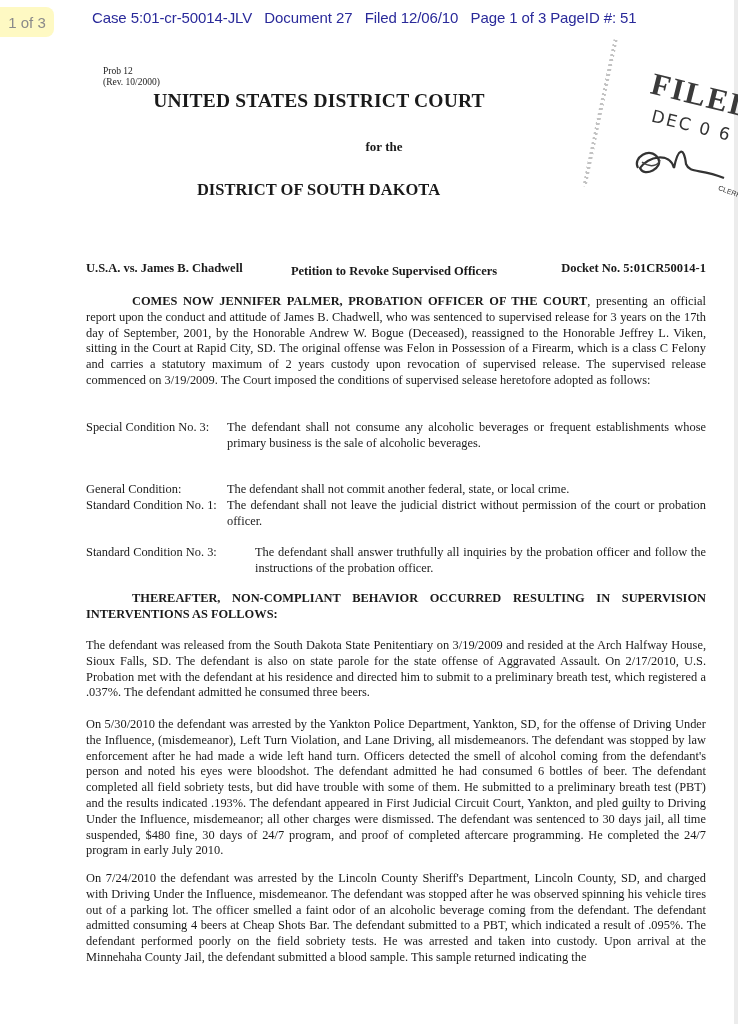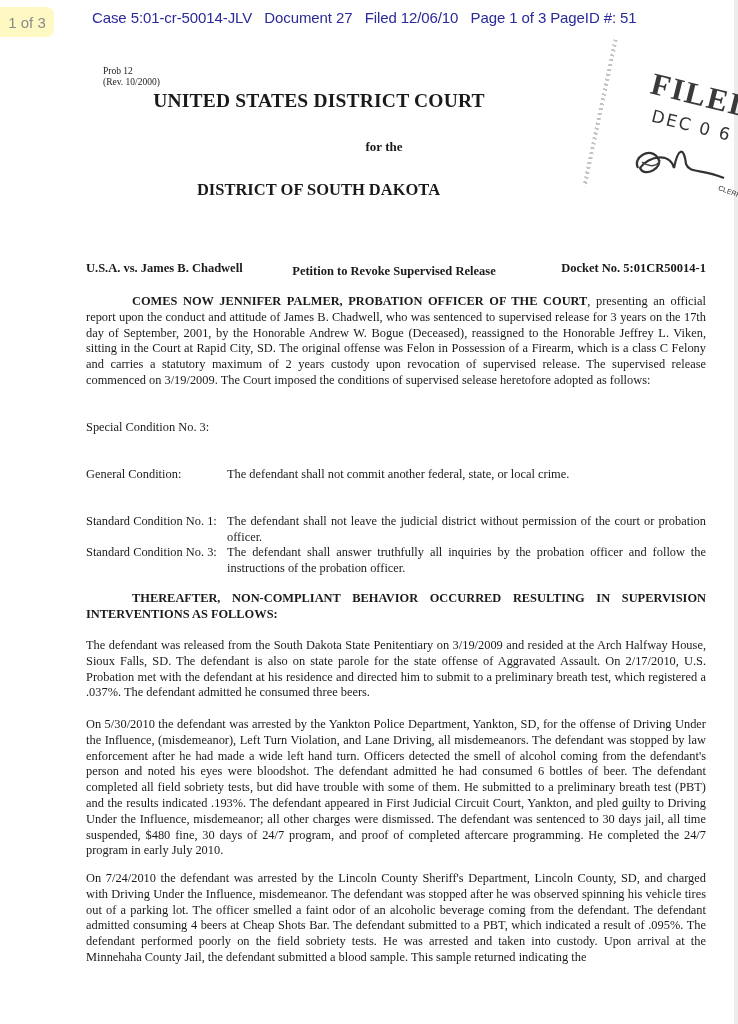--- a/index.html
+++ b/index.html
@@ -103,36 +103,37 @@
     <path d="M12 24 C 20 30, 28 28, 30 22" fill="none" stroke="#444" stroke-width="1.5"></path>
   </svg>
   <div class="stamp-clerk">CLERK</div>
 </div>
 
 <div class="caption-row">
   <span>U.S.A. vs. James B. Chadwell</span>
   <span>Docket No. 5:01CR50014-1</span>
 </div>
 
-<div class="petition-title">Petition to Revoke Supervised Release</div>
+<div class="petition-title">Petition to Revoke Supervised Officers</div>
 
 <div class="body-text indent" style="top:294px;"><span class="bold">COMES NOW JENNIFER PALMER, PROBATION OFFICER OF THE COURT</span><span>, presenting an official report upon the conduct and attitude of James B. Chadwell, who was sentenced to supervised release for 3 years on the 17th day of September, 2001, by the Honorable Andrew W. Bogue (Deceased), reassigned to the Honorable Jeffrey L. Viken, sitting in the Court at Rapid City, SD. The original offense was Felon in Possession of a Firearm, which is a class C Felony and carries a statutory maximum of 2 years custody upon revocation of supervised release.  The supervised release commenced on 3/19/2009.  The Court imposed the conditions of supervised selease heretofore adopted as follows:</span></div>
 
 <div class="cond-row" style="top:420px;">
   <div class="cond-label">Special Condition No. 3:</div>
+  <div class="cond-text">The defendant shall not consume any alcoholic beverages or frequent establishments whose primary business is the sale of alcoholic beverages.</div>
 </div>
-<div class="cond-row" style="top:467px;justify-content:space-between;">
+<div class="cond-row" style="top:482px;justify-content:space-between;">
   <div class="cond-label">General Condition:</div>
   <div class="cond-text">The defendant shall not commit another federal, state, or local crime.</div>
 </div>
-<div class="cond-row" style="top:498px;margin-top:16px;">
+<div class="cond-row" style="top:498px;">
   <div class="cond-label">Standard Condition No. 1:</div>
   <div class="cond-text">The defendant shall not leave the judicial district without permission of the court or probation officer.</div>
 </div>
-<div class="cond-row" style="top:545px;">
+<div class="cond-row" style="top:545px;gap:28px;">
   <div class="cond-label">Standard Condition No. 3:</div>
   <div class="cond-text">The defendant shall answer truthfully all inquiries by the probation officer and follow the instructions of the probation officer.</div>
 </div>
 
 <div class="body-text indent bold" style="top:591px;">THEREAFTER, NON-COMPLIANT BEHAVIOR OCCURRED RESULTING IN SUPERVISION INTERVENTIONS AS FOLLOWS:</div>
 
 <div class="body-text" style="top:638px;">The defendant was released from the South Dakota State Penitentiary on 3/19/2009 and resided at the Arch Halfway House, Sioux Falls, SD.  The defendant is also on state parole for the state offense of Aggravated Assault. On 2/17/2010, U.S. Probation met with the defendant at his residence and directed him to submit to a preliminary breath test, which registered a .037%.  The defendant admitted he consumed three beers.</div>
 <div class="body-text" style="top:717px;">On 5/30/2010 the defendant was arrested by the Yankton Police Department, Yankton, SD, for the offense of Driving Under the Influence, (misdemeanor), Left Turn Violation, and Lane Driving, all misdemeanors.  The defendant was stopped by law enforcement after he had made a wide left hand turn.  Officers detected the smell of alcohol coming from the defendant's person and noted his eyes were bloodshot.  The defendant admitted he had consumed 6 bottles of beer. The defendant completed all field sobriety tests, but did have trouble with some of them.  He submitted to a preliminary breath test (PBT) and the results indicated .193%.  The defendant appeared in First Judicial Circuit Court, Yankton, and pled guilty to Driving Under the Influence, misdemeanor; all other charges were dismissed.  The defendant was sentenced to 30 days jail, all time suspended, $480 fine, 30 days of 24/7 program, and proof of completed aftercare programming. He completed the 24/7 program in early July 2010.</div>
 <div class="body-text" style="top:871px;">On 7/24/2010 the defendant was arrested by the Lincoln County Sheriff's Department, Lincoln County, SD,  and charged with Driving Under the Influence, misdemeanor.  The defendant was stopped after he was observed spinning his vehicle tires out of a parking lot.  The officer smelled a faint odor of an alcoholic beverage coming from the defendant.  The defendant admitted consuming 4 beers at Cheap Shots Bar.  The defendant submitted to a PBT, which indicated a result of .095%.  The defendant performed poorly on the field sobriety tests.  He was arrested and taken into custody.   Upon arrival at the Minnehaha County Jail, the defendant submitted a blood sample.  This sample returned indicating the</div>
 

